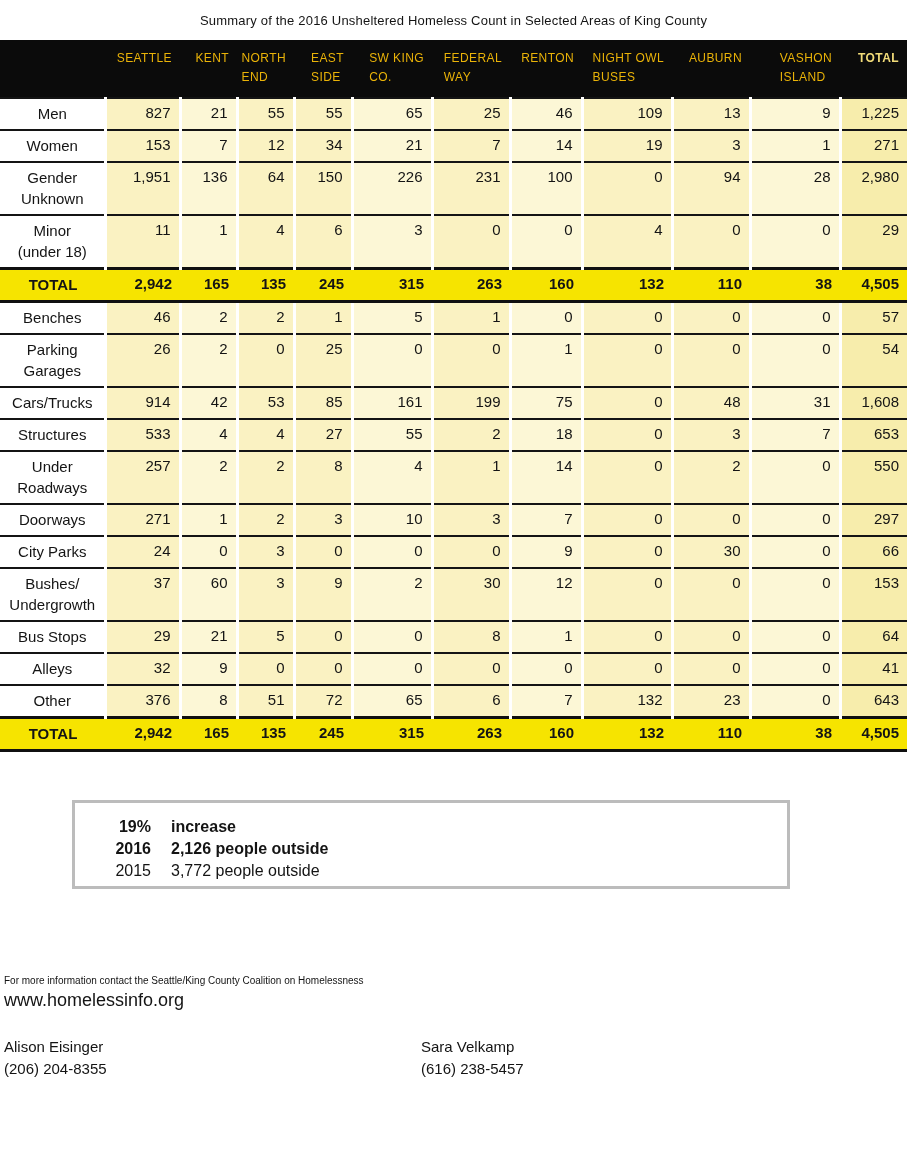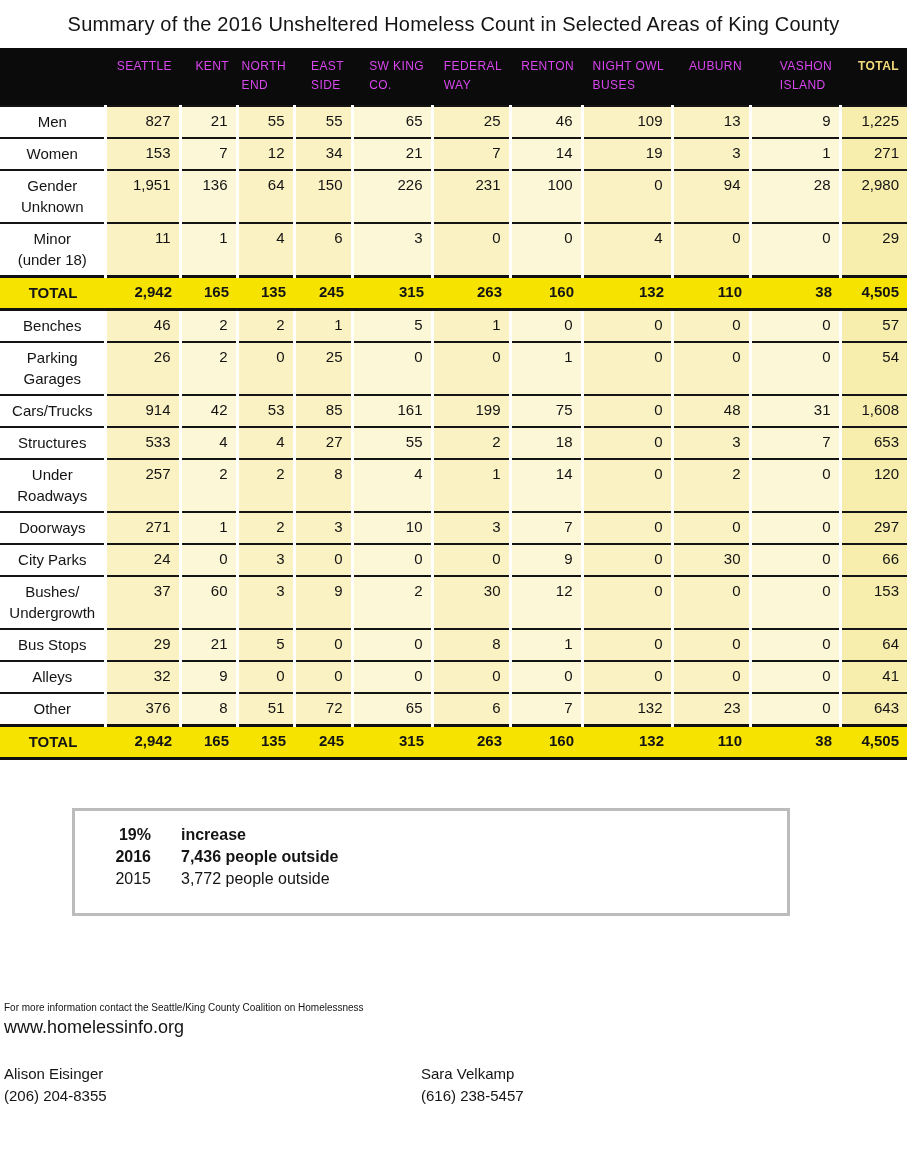--- a/index.html
+++ b/index.html
@@ -2,26 +2,26 @@
 <html><head>
 <meta charset="utf-8">
 <style>
   html,body{margin:0;padding:0;}
   body{
     width:907px;height:1150px;background:#ffffff;color:#141414;
     font-family:"Liberation Sans", sans-serif;
     overflow:hidden;position:relative;
   }
   .title{
-    text-align:center;font-size:20px;font-weight:500;letter-spacing:.2px;
+    text-align:center;font-size:13px;font-weight:500;letter-spacing:.2px;
     padding:13px 0 12px;
   }
   table{width:907px;border-collapse:collapse;table-layout:fixed;}
   thead th{
-    background:#0b0b0b;color:#d946ef;font-size:12px;font-weight:500;
+    background:#0b0b0b;color:#eab308;font-size:12px;font-weight:500;
     text-align:right;vertical-align:top;padding:9px 8px 11px 0;
     letter-spacing:.4px;
   }
   thead th .hwrap{display:inline-block;text-align:left;white-space:pre-line;line-height:1.55;}
   thead th.total-h{color:#f2dc79;font-weight:700;}
   tbody td{
     font-size:15px;text-align:right;vertical-align:top;line-height:1.3;
     padding:4px 8px 5px 0;border-top:2px solid #141414;border-left:3px solid #ffffff;
   }
   tbody th.rowlbl{
@@ -31,25 +31,25 @@
   }
   td.sh-d{background:#faf2c2;}
   td.sh-l{background:#fcf7d6;}
   td.totcol{background:#f7edac;font-weight:400;}
   tr.total-row td, tr.total-row th.rowlbl{
     background:#f6e400;font-weight:700;border-left:0;
     border-top:3px solid #101010;border-bottom:3px solid #101010;
   }
   .summary-box{
     box-sizing:border-box;margin:48px 0 0 72px;width:718px;
-    border:3px solid #bcbcbc;padding:13px 10px 23px 10px;
+    border:3px solid #bcbcbc;padding:13px 10px 4px 10px;
   }
   .box-row{display:flex;font-size:16px;line-height:22px;}
   .box-key{width:66px;text-align:right;flex:none;}
-  .box-val{margin-left:30px;}
+  .box-val{margin-left:20px;}
   .bold{font-weight:700;}
   .footer{margin-top:86px;padding-left:4px;}
   .f-head{font-size:10px;font-weight:400;}
   .f-site{font-size:18px;margin-top:4px;}
   .contacts{display:flex;margin-top:25px;font-size:15px;line-height:22px;}
   .contact{width:417px;flex:none;}
 </style>
 </head>
 <body>
 
@@ -228,21 +228,21 @@
         <td class="sh-d">257</td>
         <td class="sh-l">2</td>
         <td class="sh-d">2</td>
         <td class="sh-d">8</td>
         <td class="sh-l">4</td>
         <td class="sh-d">1</td>
         <td class="sh-l">14</td>
         <td class="sh-d">0</td>
         <td class="sh-d">2</td>
         <td class="sh-l">0</td>
-        <td class="totcol">120</td>
+        <td class="totcol">550</td>
       </tr>
       <tr>
         <th class="rowlbl">Doorways</th>
         <td class="sh-d">271</td>
         <td class="sh-l">1</td>
         <td class="sh-d">2</td>
         <td class="sh-d">3</td>
         <td class="sh-l">10</td>
         <td class="sh-d">3</td>
         <td class="sh-l">7</td>
@@ -339,21 +339,21 @@
     </tbody>
 </table>
 
 <div class="summary-box">
   <div class="box-row bold">
     <div class="box-key">19%</div>
     <div class="box-val">increase</div>
   </div>
   <div class="box-row bold">
     <div class="box-key">2016</div>
-    <div class="box-val">7,436 people outside</div>
+    <div class="box-val">2,126 people outside</div>
   </div>
   <div class="box-row">
     <div class="box-key">2015</div>
     <div class="box-val">3,772 people outside</div>
   </div>
 </div>
 
 <div class="footer">
   <div class="f-head">For more information contact the Seattle/King County Coalition on Homelessness</div>
   <div class="f-site">www.homelessinfo.org</div>

